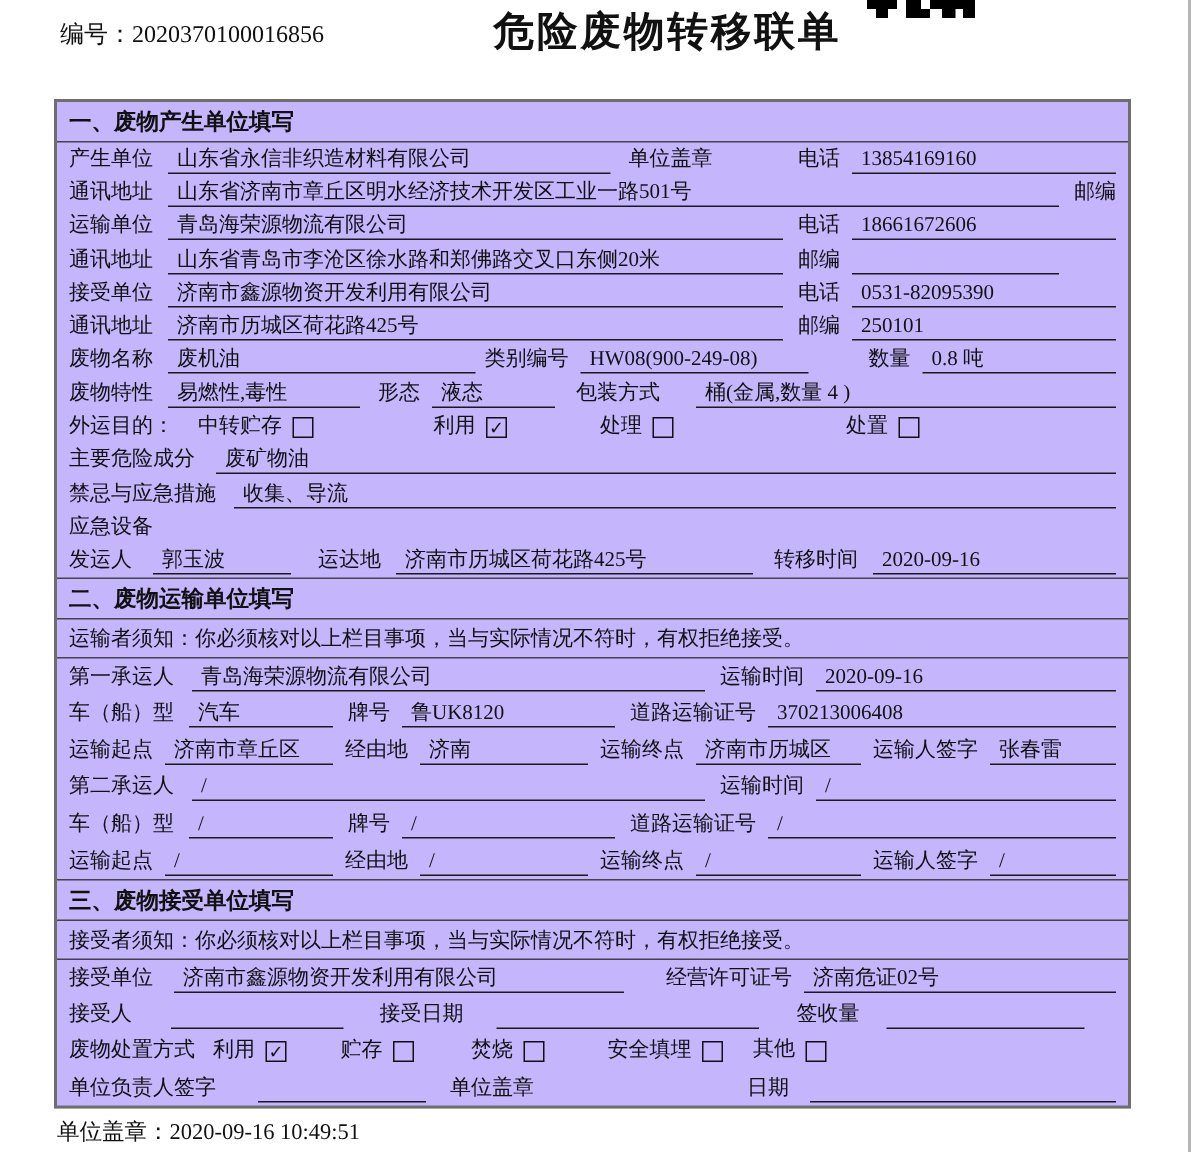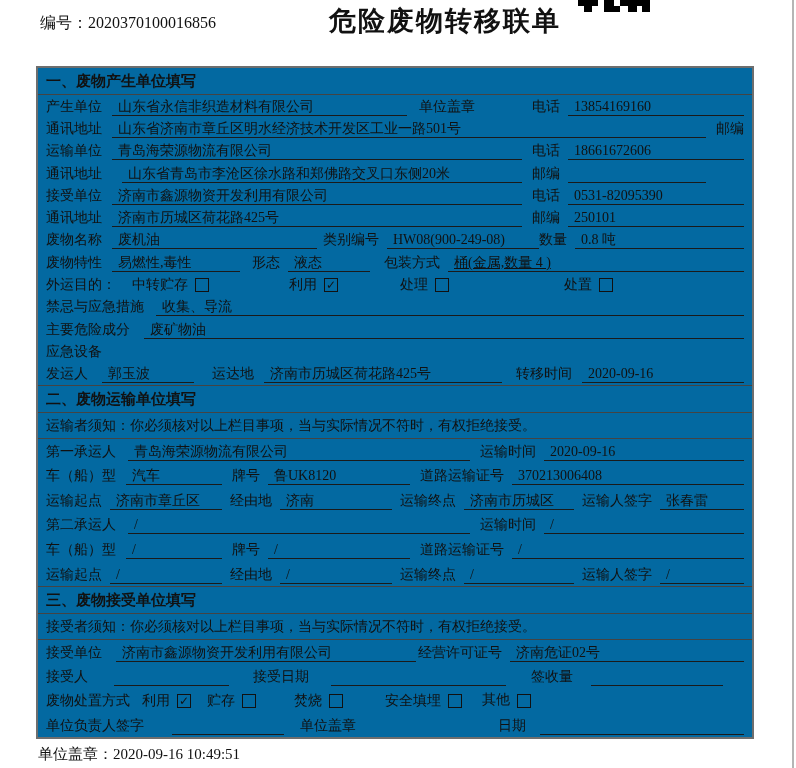--- a/index.html
+++ b/index.html
@@ -16,21 +16,21 @@
     position:absolute;left:445px;top:3px;transform:translateX(-50%);
     font-family:"Liberation Sans","DejaVu Sans",sans-serif;
     font-size:27px;font-weight:bold;letter-spacing:2px;white-space:nowrap;
   }
   .qr{position:absolute;left:578px;top:0;width:74px;height:13px;}
   .qr i{position:absolute;background:#000;}
   .page-edge{position:absolute;right:2px;top:0;width:2px;height:768px;background:#b5b5b5;}
   
   .form-table{
     position:absolute;left:36px;top:66px;width:718px;
-    border:2px solid #6e6e6e;background:#0369a1;box-sizing:border-box;
+    border:2px solid #6e6e6e;background:#c4b5fd;box-sizing:border-box;
   }
   .sec-header{
     font-family:"Liberation Sans","DejaVu Sans",sans-serif;
     font-weight:bold;font-size:15px;padding:4px 8px 3px;
     border-bottom:1px solid #444;
   }
   .sec-header.mid{border-top:1px solid #444;}
   .notice{padding:4px 8px 3px;border-bottom:1px solid #444;white-space:nowrap;}
   .row{display:flex;align-items:center;padding:0 8px;white-space:nowrap;line-height:19px;}
   .sec1 .row{height:22.3px;}
@@ -89,21 +89,21 @@
 
     <div class="row">
       <span class="lbl">运输单位</span>
       <span class="uv fill" style="margin-left:10px;">青岛海荣源物流有限公司</span>
       <span class="lbl" style="margin-left:10px;">电话</span>
       <span class="uv" style="width:176px;margin-left:8px;">18661672606</span>
     </div>
 
     <div class="row">
       <span class="lbl">通讯地址</span>
-      <span class="uv fill" style="margin-left:20px;">山东省青岛市李沧区徐水路和郑佛路交叉口东侧20米</span>
+      <span class="uv fill" style="margin-left:10px;">山东省青岛市李沧区徐水路和郑佛路交叉口东侧20米</span>
       <span class="lbl" style="margin-left:10px;">邮编</span>
       <span class="uv" style="width:138px;margin-left:8px;margin-right:38px;"></span>
     </div>
 
     <div class="row">
       <span class="lbl">接受单位</span>
       <span class="uv fill" style="margin-left:10px;">济南市鑫源物资开发利用有限公司</span>
       <span class="lbl" style="margin-left:10px;">电话</span>
       <span class="uv" style="width:176px;margin-left:8px;">0531-82095390</span>
     </div>
@@ -113,31 +113,31 @@
       <span class="uv fill" style="margin-left:10px;">济南市历城区荷花路425号</span>
       <span class="lbl" style="margin-left:10px;">邮编</span>
       <span class="uv" style="width:176px;margin-left:8px;">250101</span>
     </div>
 
     <div class="row">
       <span class="lbl">废物名称</span>
       <span class="uv" style="width:205px;margin-left:10px;">废机油</span>
       <span class="lbl" style="margin-left:6px;text-align:right;">类别编号</span>
       <span class="uv" style="width:152px;margin-left:8px;">HW08(900-249-08)</span>
-      <span class="lbl" style="">数量</span>
+      <span class="lbl" style="margin-left:40px;">数量</span>
       <span class="uv fill" style="margin-left:8px;">0.8 吨</span>
     </div>
 
     <div class="row">
       <span class="lbl">废物特性</span>
       <span class="uv" style="width:128px;margin-left:10px;">易燃性,毒性</span>
       <span class="lbl" style="margin-left:12px;">形态</span>
       <span class="uv" style="width:82px;margin-left:8px;">液态</span>
       <span class="lbl" style="margin-left:14px;">包装方式</span>
-      <span class="uv fill" style="margin-left:8px;text-decoration:underline;">桶(金属,数量 4 )</span>
+      <span class="uv fill" style="margin-left:24px;">桶(金属,数量 4 )</span>
     </div>
 
     <div class="row">
       <span class="lbl">外运目的：</span>
       <span class="opt" style="margin-left:16px;">
         <span>中转贮存</span>
         <span class="cb"></span>
       </span>
       <span class="opt" style="margin-left:80px;">
         <span>利用</span>
@@ -147,27 +147,27 @@
         <span>处理</span>
         <span class="cb"></span>
       </span>
       <span class="opt" style="margin-left:115px;">
         <span>处置</span>
         <span class="cb"></span>
       </span>
     </div>
 
     <div class="row">
+      <span class="lbl">主要危险成分</span>
+      <span class="uv fill" style="margin-left:14px;">废矿物油</span>
+    </div>
+
+    <div class="row">
       <span class="lbl">禁忌与应急措施</span>
       <span class="uv fill" style="margin-left:12px;">收集、导流</span>
-    </div>
-
-    <div class="row">
-      <span class="lbl">主要危险成分</span>
-      <span class="uv fill" style="margin-left:14px;">废矿物油</span>
     </div>
 
     <div class="row">
       <span class="lbl">应急设备</span>
     </div>
 
     <div class="row">
       <span class="lbl">发运人</span>
       <span class="uv" style="width:92px;margin-left:14px;">郭玉波</span>
       <span class="lbl" style="margin-left:18px;">运达地</span>
@@ -236,40 +236,40 @@
     </div>
   </div>
 
   <div class="sec3">
     <div class="sec-header mid">三、废物接受单位填写</div>
     <div class="notice">接受者须知：你必须核对以上栏目事项，当与实际情况不符时，有权拒绝接受。</div>
 
     <div class="row">
       <span class="lbl">接受单位</span>
       <span class="uv" style="width:300px;margin-left:14px;">济南市鑫源物资开发利用有限公司</span>
-      <span class="lbl" style="margin-left:2px;">经营许可证号</span>
+      <span class="lbl" style="margin-left:28px;">经营许可证号</span>
       <span class="uv fill" style="margin-left:8px;">济南危证02号</span>
     </div>
 
     <div class="row">
       <span class="lbl">接受人</span>
       <span class="uv" style="width:115px;margin-left:26px;"></span>
       <span class="lbl" style="margin-left:24px;">接受日期</span>
       <span class="uv" style="width:175px;margin-left:22px;"></span>
       <span class="lbl" style="margin-left:25px;">签收量</span>
       <span class="uv" style="width:132px;margin-left:18px;"></span>
     </div>
 
     <div class="row">
       <span class="lbl">废物处置方式</span>
       <span class="opt" style="margin-left:12px;">
         <span>利用</span>
         <span class="cb">✓</span>
       </span>
-      <span class="opt" style="margin-left:16px;justify-content:space-between;">
+      <span class="opt" style="margin-left:36px;justify-content:space-between;">
         <span>贮存</span>
         <span class="cb"></span>
       </span>
       <span class="opt" style="margin-left:38px;">
         <span>焚烧</span>
         <span class="cb"></span>
       </span>
       <span class="opt" style="margin-left:42px;">
         <span>安全填埋</span>
         <span class="cb"></span>

